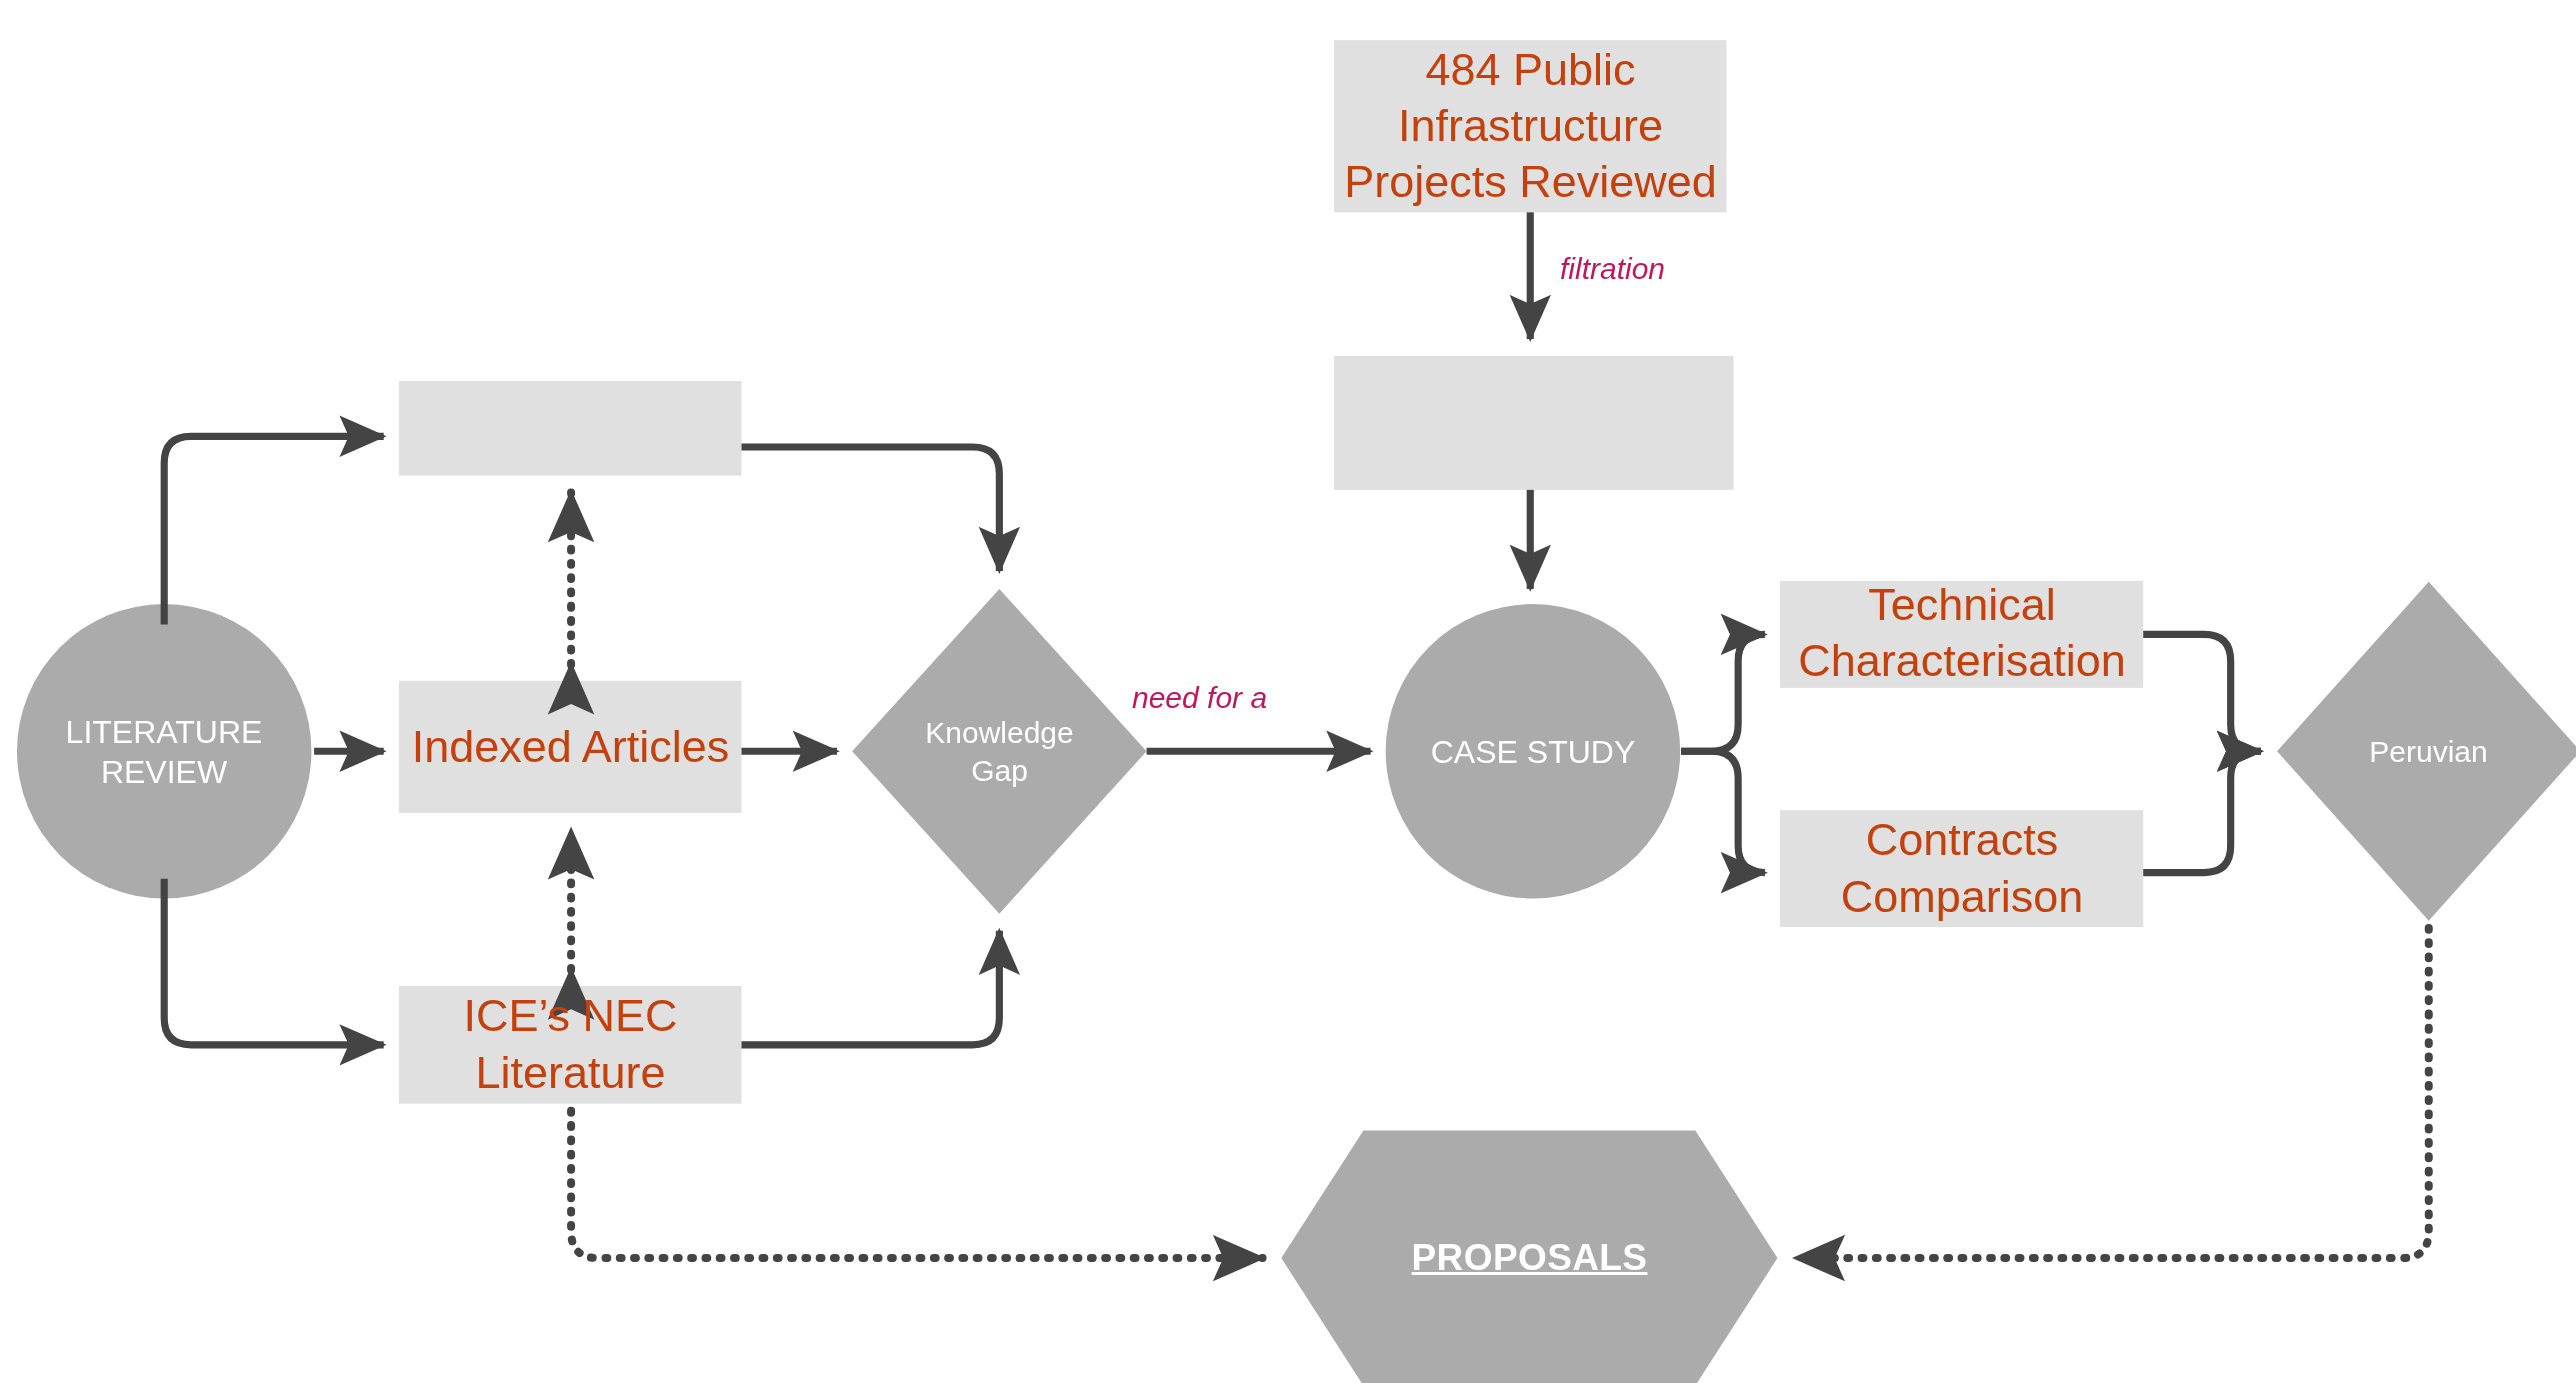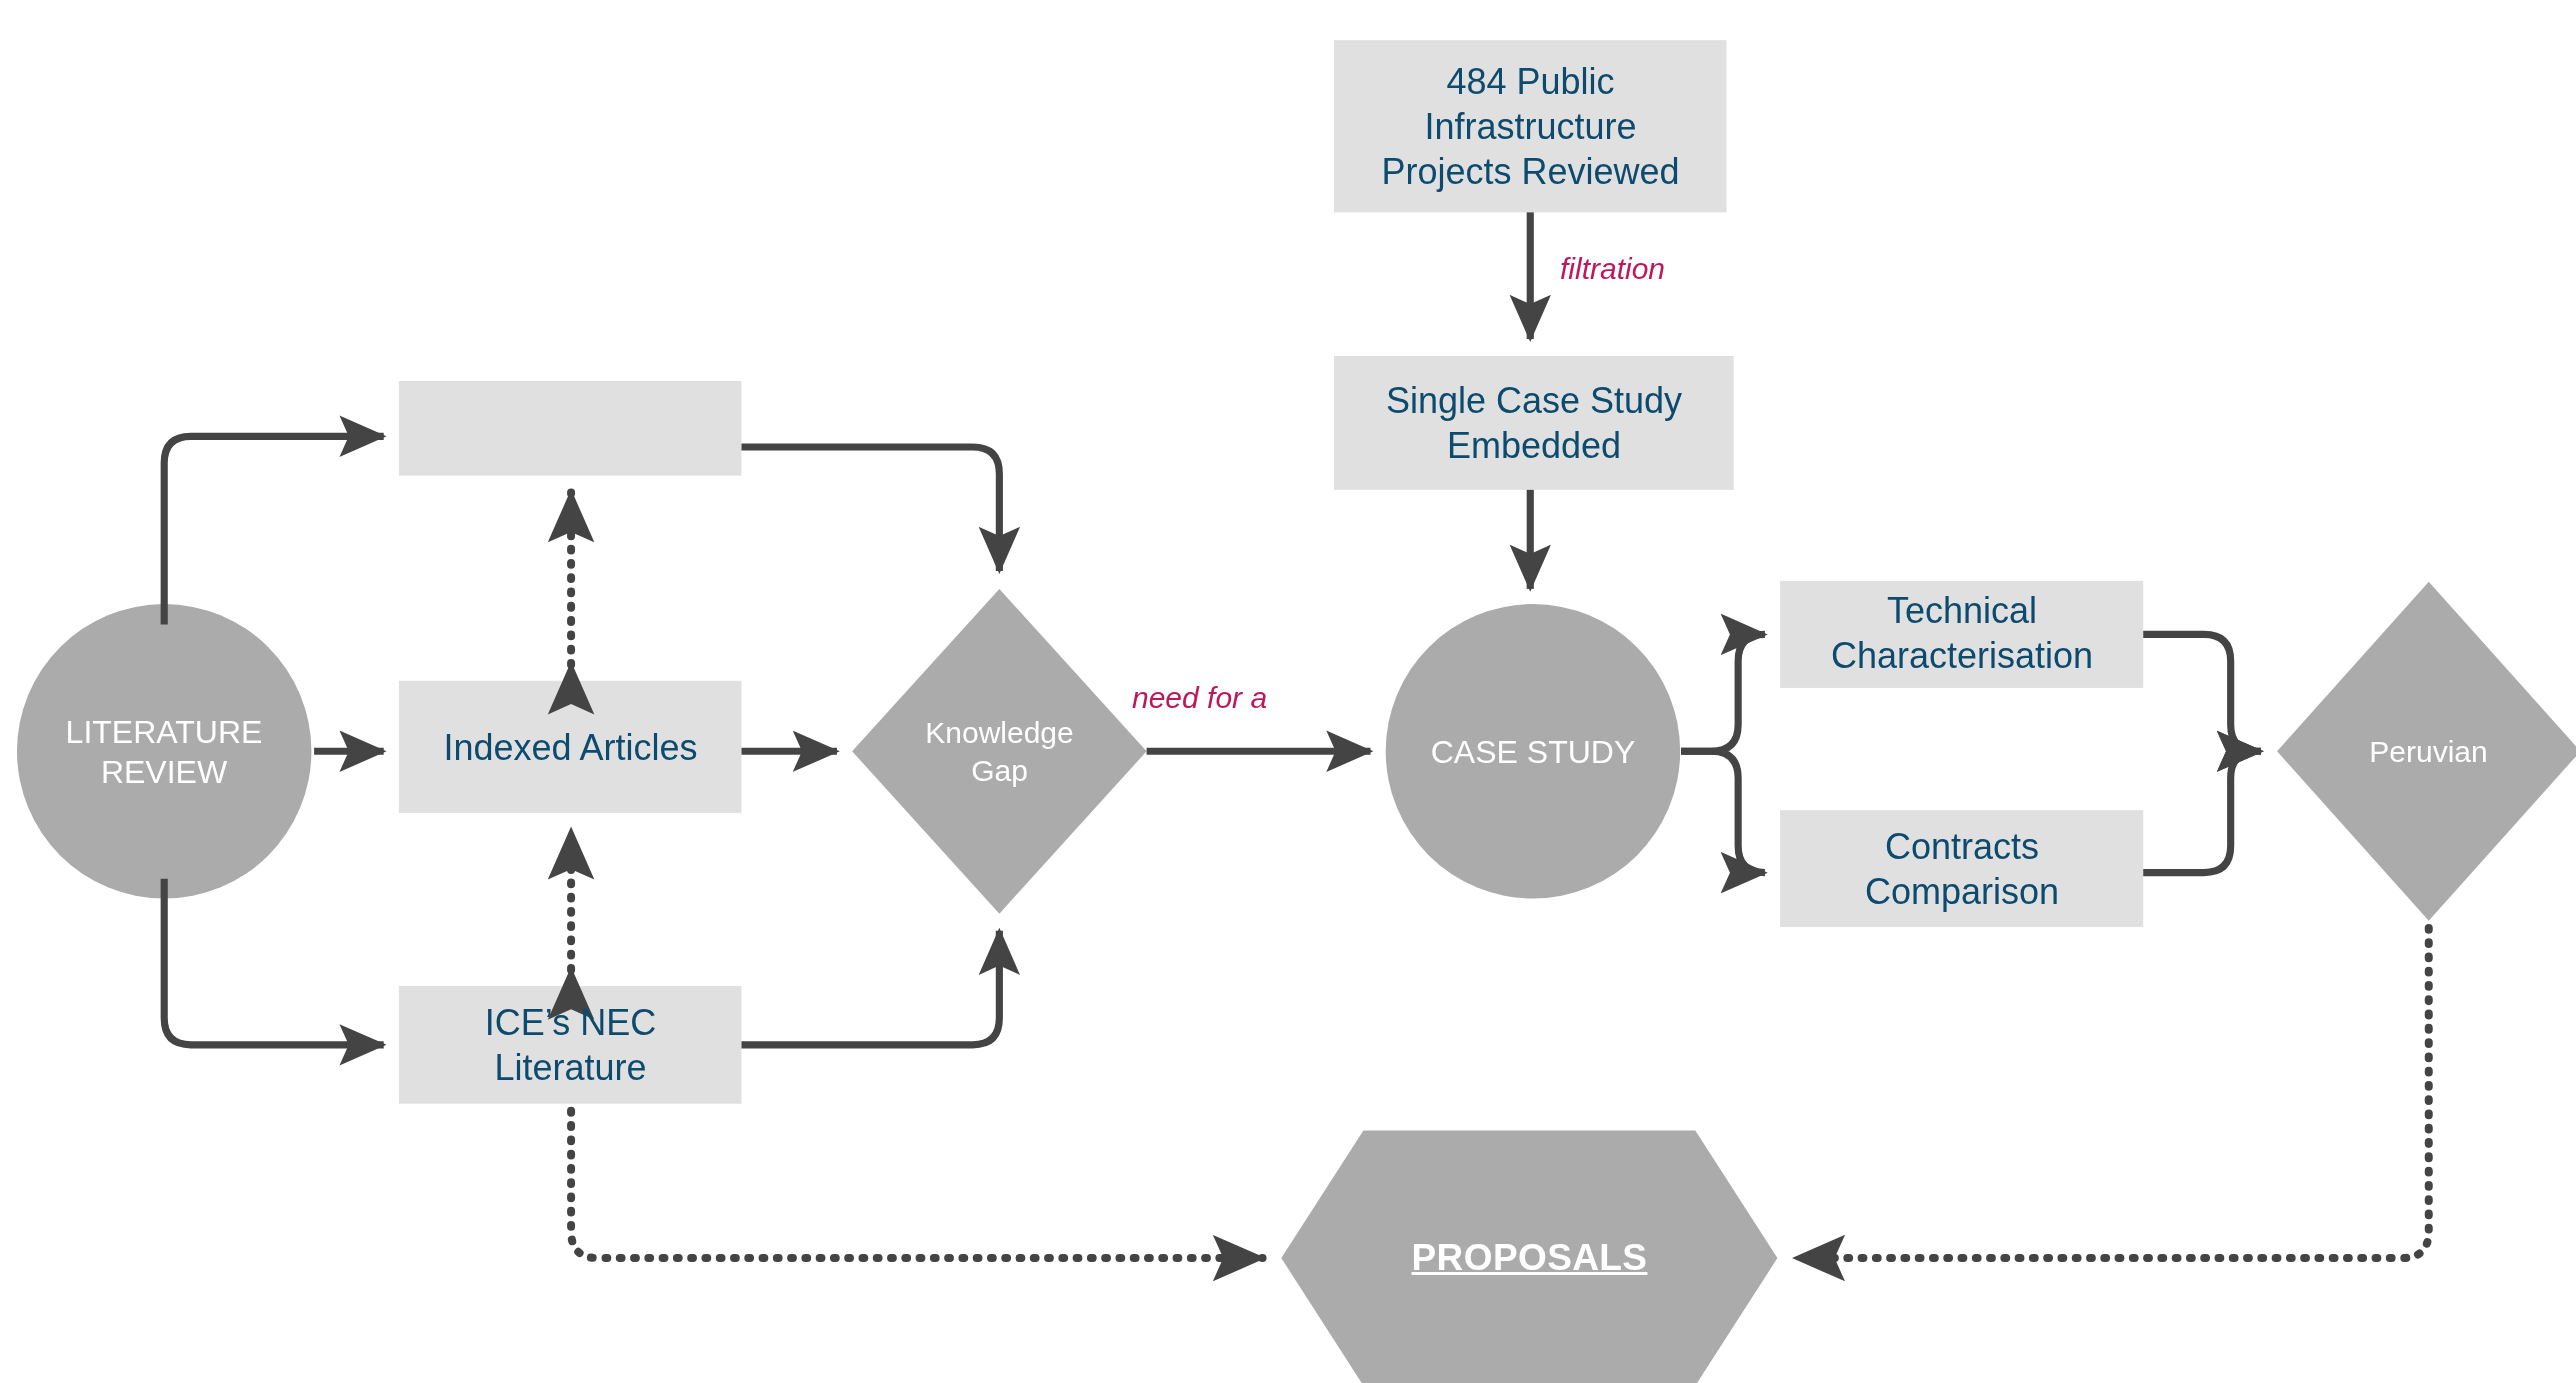--- a/index.html
+++ b/index.html
@@ -28,22 +28,22 @@
     position: absolute;
     display: flex;
     align-items: center;
     justify-content: center;
     text-align: center;
     line-height: 1.25;
     pointer-events: none;
     white-space: pre-line;
   }
   .box-label {
-    color: #0c4a6e;
-    font-size: 36px;
+    color: #c2410c;
+    font-size: 45px;
   }
   .shape-label-light {
     color: #ffffff;
     font-size: 32px;
   }
   .shape-label-light-sm {
     color: #ffffff;
     font-size: 30px;
   }
   .hex-label {
@@ -148,22 +148,20 @@
   <div class="node-label box-label" style="left:399px; top:982px; width:343px; height:125px;">ICE’s NEC
 Literature</div>
 
   <div class="node-label shape-label-light-sm" style="left:870px; top:689px; width:259px; height:125px;">Knowledge
 Gap</div>
 
   <div class="node-label box-label" style="left:1334px; top:40px; width:393px; height:172px;">484 Public
 Infrastructure
 Projects Reviewed</div>
 
-  <div class="node-label box-label" style="left:1334px; top:356px; width:400px; height:134px;">Single Case Study
-Embedded</div>
 
   <div class="node-label shape-label-light" style="left:1386px; top:716px; width:294px; height:71px;">CASE STUDY</div>
 
   <div class="node-label box-label" style="left:1776px; top:575px; width:372px; height:116px;">Technical
 Characterisation</div>
 
   <div class="node-label box-label" style="left:1776px; top:808px; width:372px; height:121px;">Contracts
 Comparison</div>
 
   <div class="node-label shape-label-light-sm" style="left:2299px; top:716px; width:259px; height:71px;">Peruvian</div>

